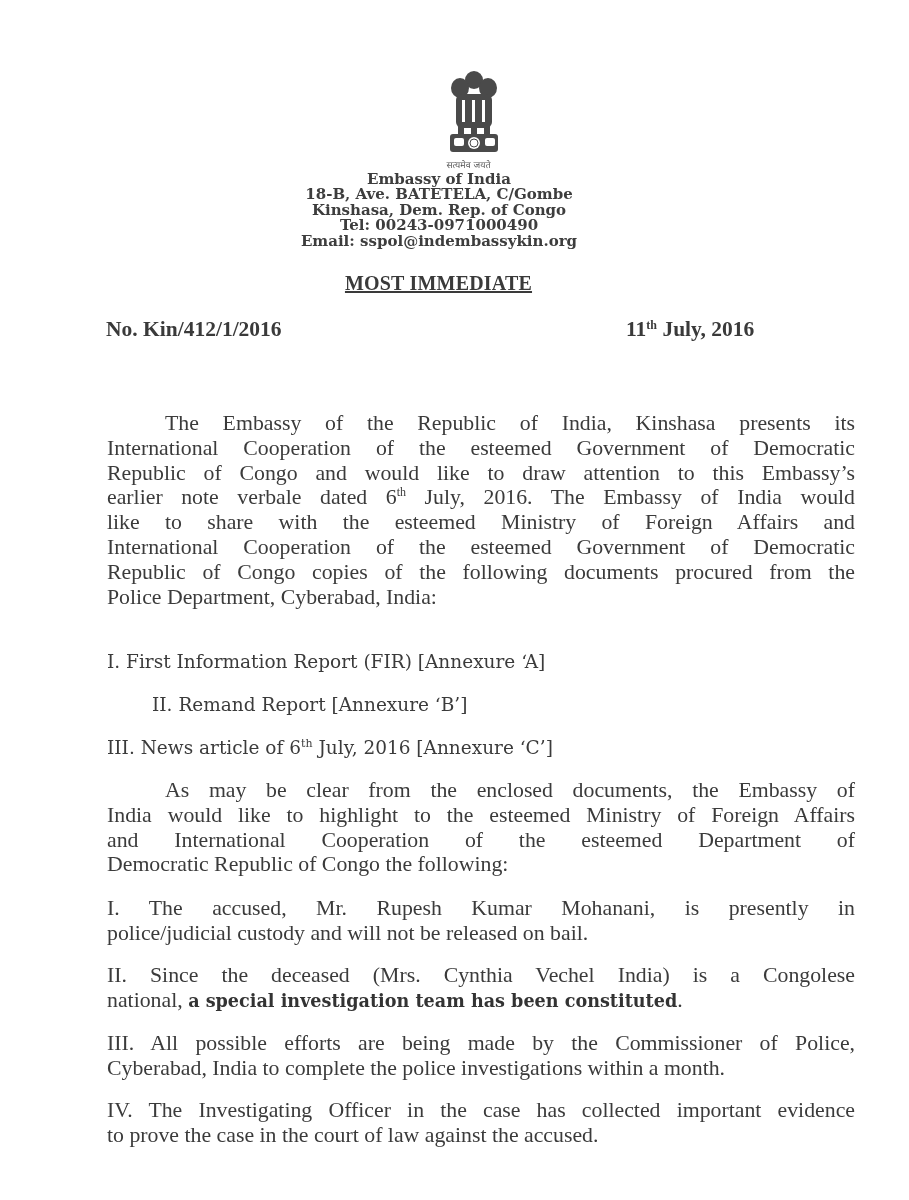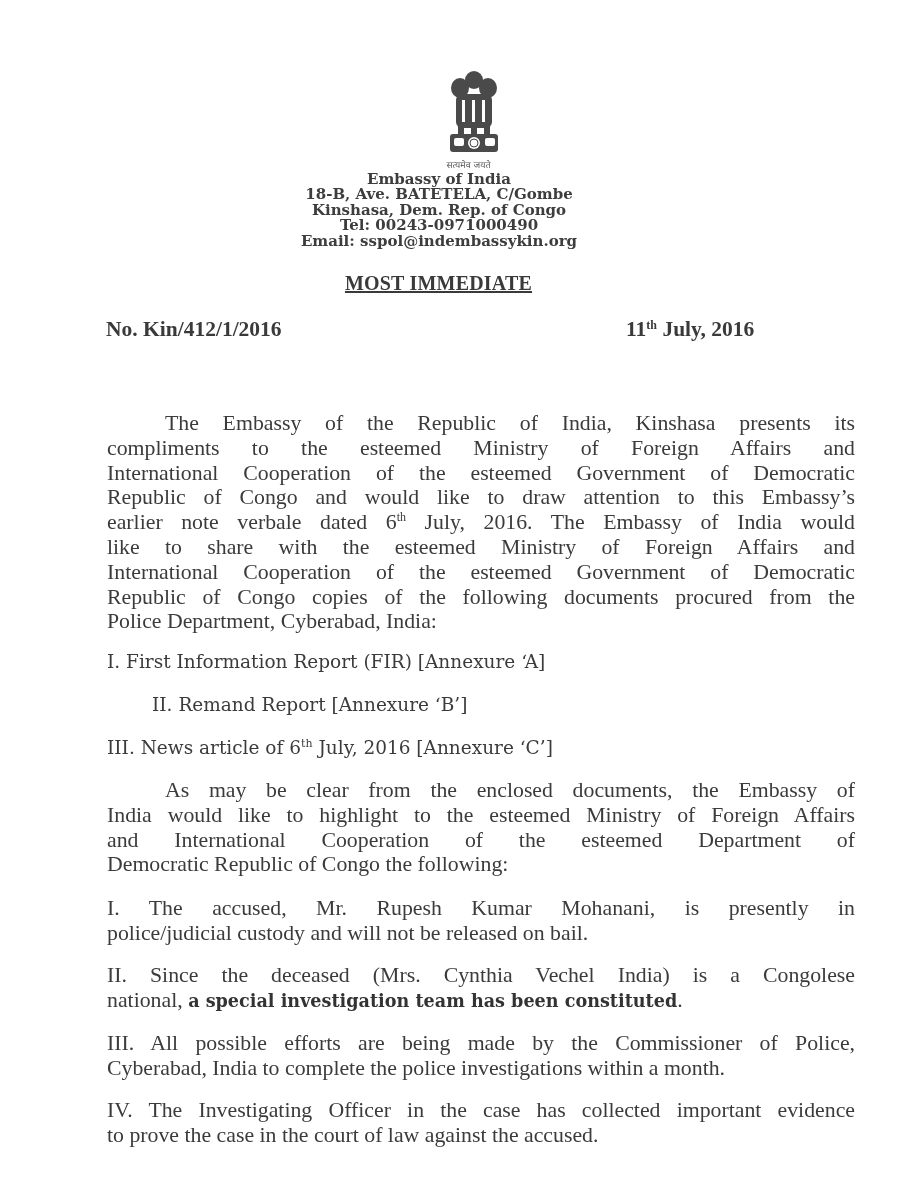--- a/index.html
+++ b/index.html
@@ -67,21 +67,20 @@
     <div>Email: sspol@indembassykin.org</div>
   </div>
 
   <div class="priority">MOST IMMEDIATE</div>
 
   <div class="refno">No. Kin/412/1/2016</div>
   <div class="date"><span>11</span><sup>th</sup><span> July, 2016</span></div>
 
   <div class="para" style="top:411px;">
     <div class="just-last"><span class="indent"></span><span>The Embassy of the Republic of India, Kinshasa presents its</span></div>
-    <div class="just-last">compliments to the esteemed Ministry of Foreign Affairs and</div>
     <div class="just-last">International Cooperation of the esteemed Government of Democratic</div>
     <div class="just-last">Republic of Congo and would like to draw attention to this Embassy’s</div>
     <div class="just-last"><span>earlier note verbale dated 6</span><sup>th</sup><span> July, 2016. The Embassy of India would</span></div>
     <div class="just-last">like to share with the esteemed Ministry of Foreign Affairs and</div>
     <div class="just-last">International Cooperation of the esteemed Government of Democratic</div>
     <div class="just-last">Republic of Congo copies of the following documents procured from the</div>
     <div>Police Department, Cyberabad, India:</div>
   </div>
 
   <div class="list-item" style="top:651px;">I. First Information Report (FIR) [Annexure ‘A]</div>

